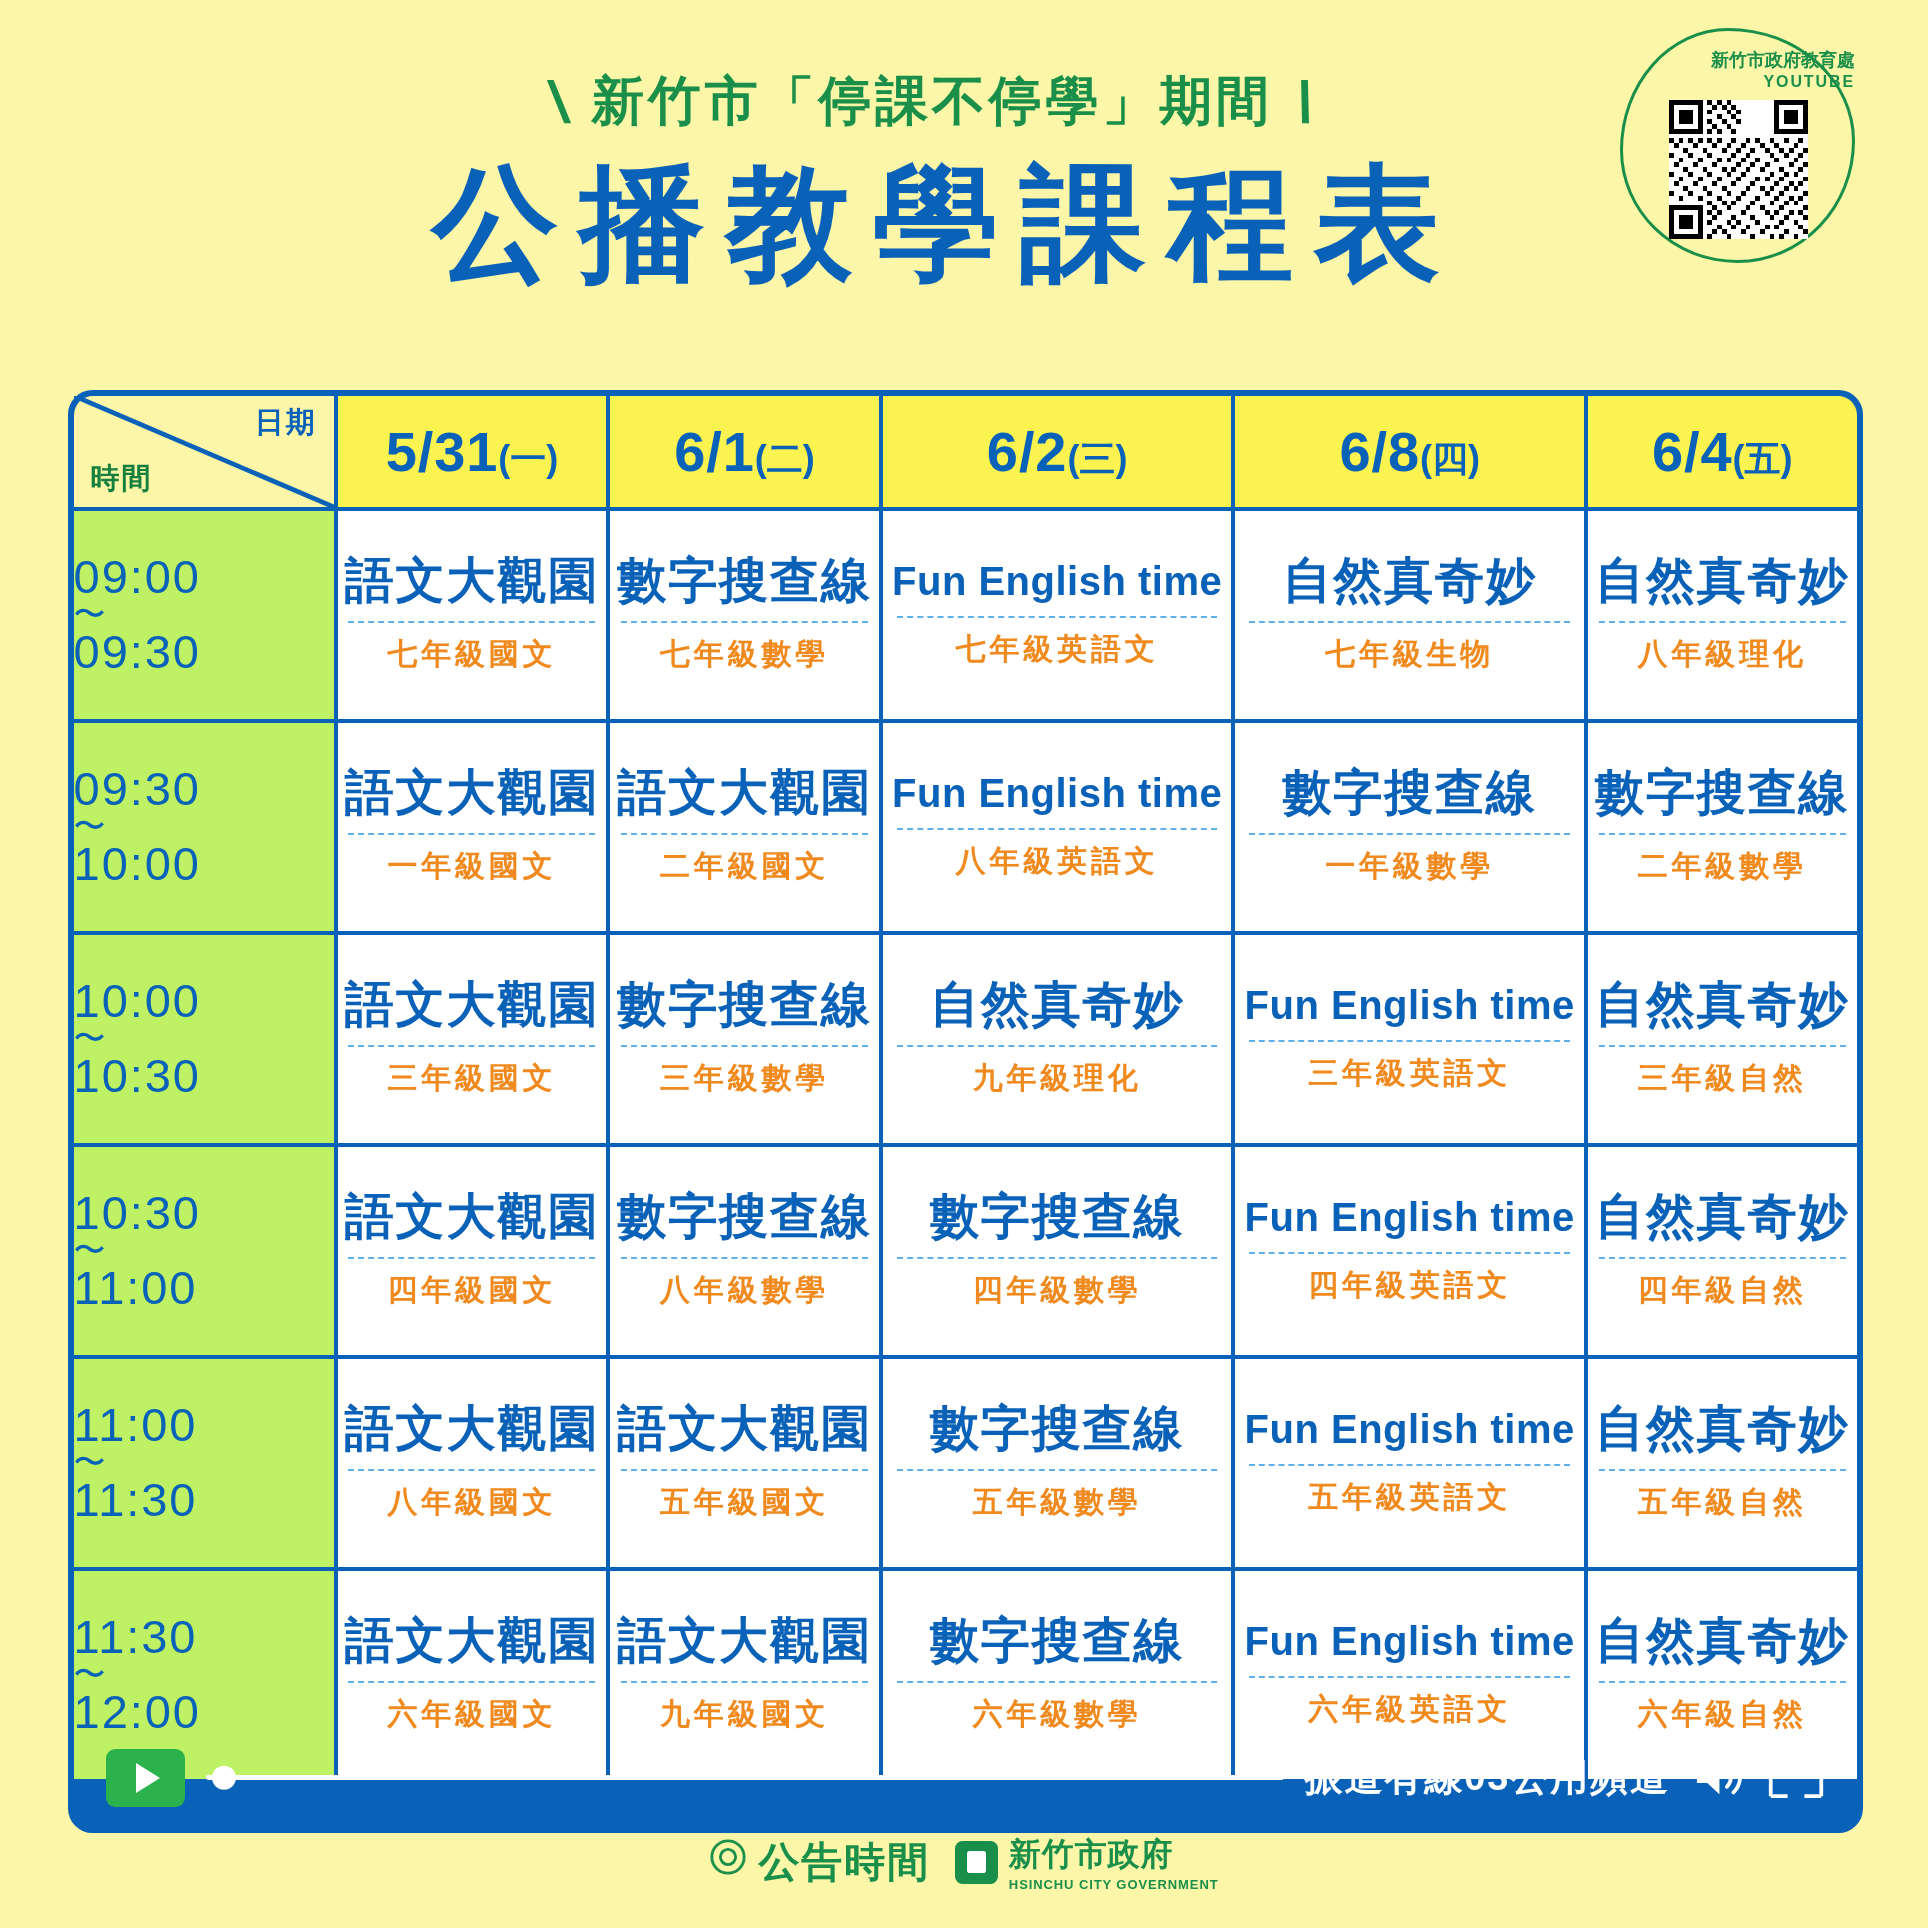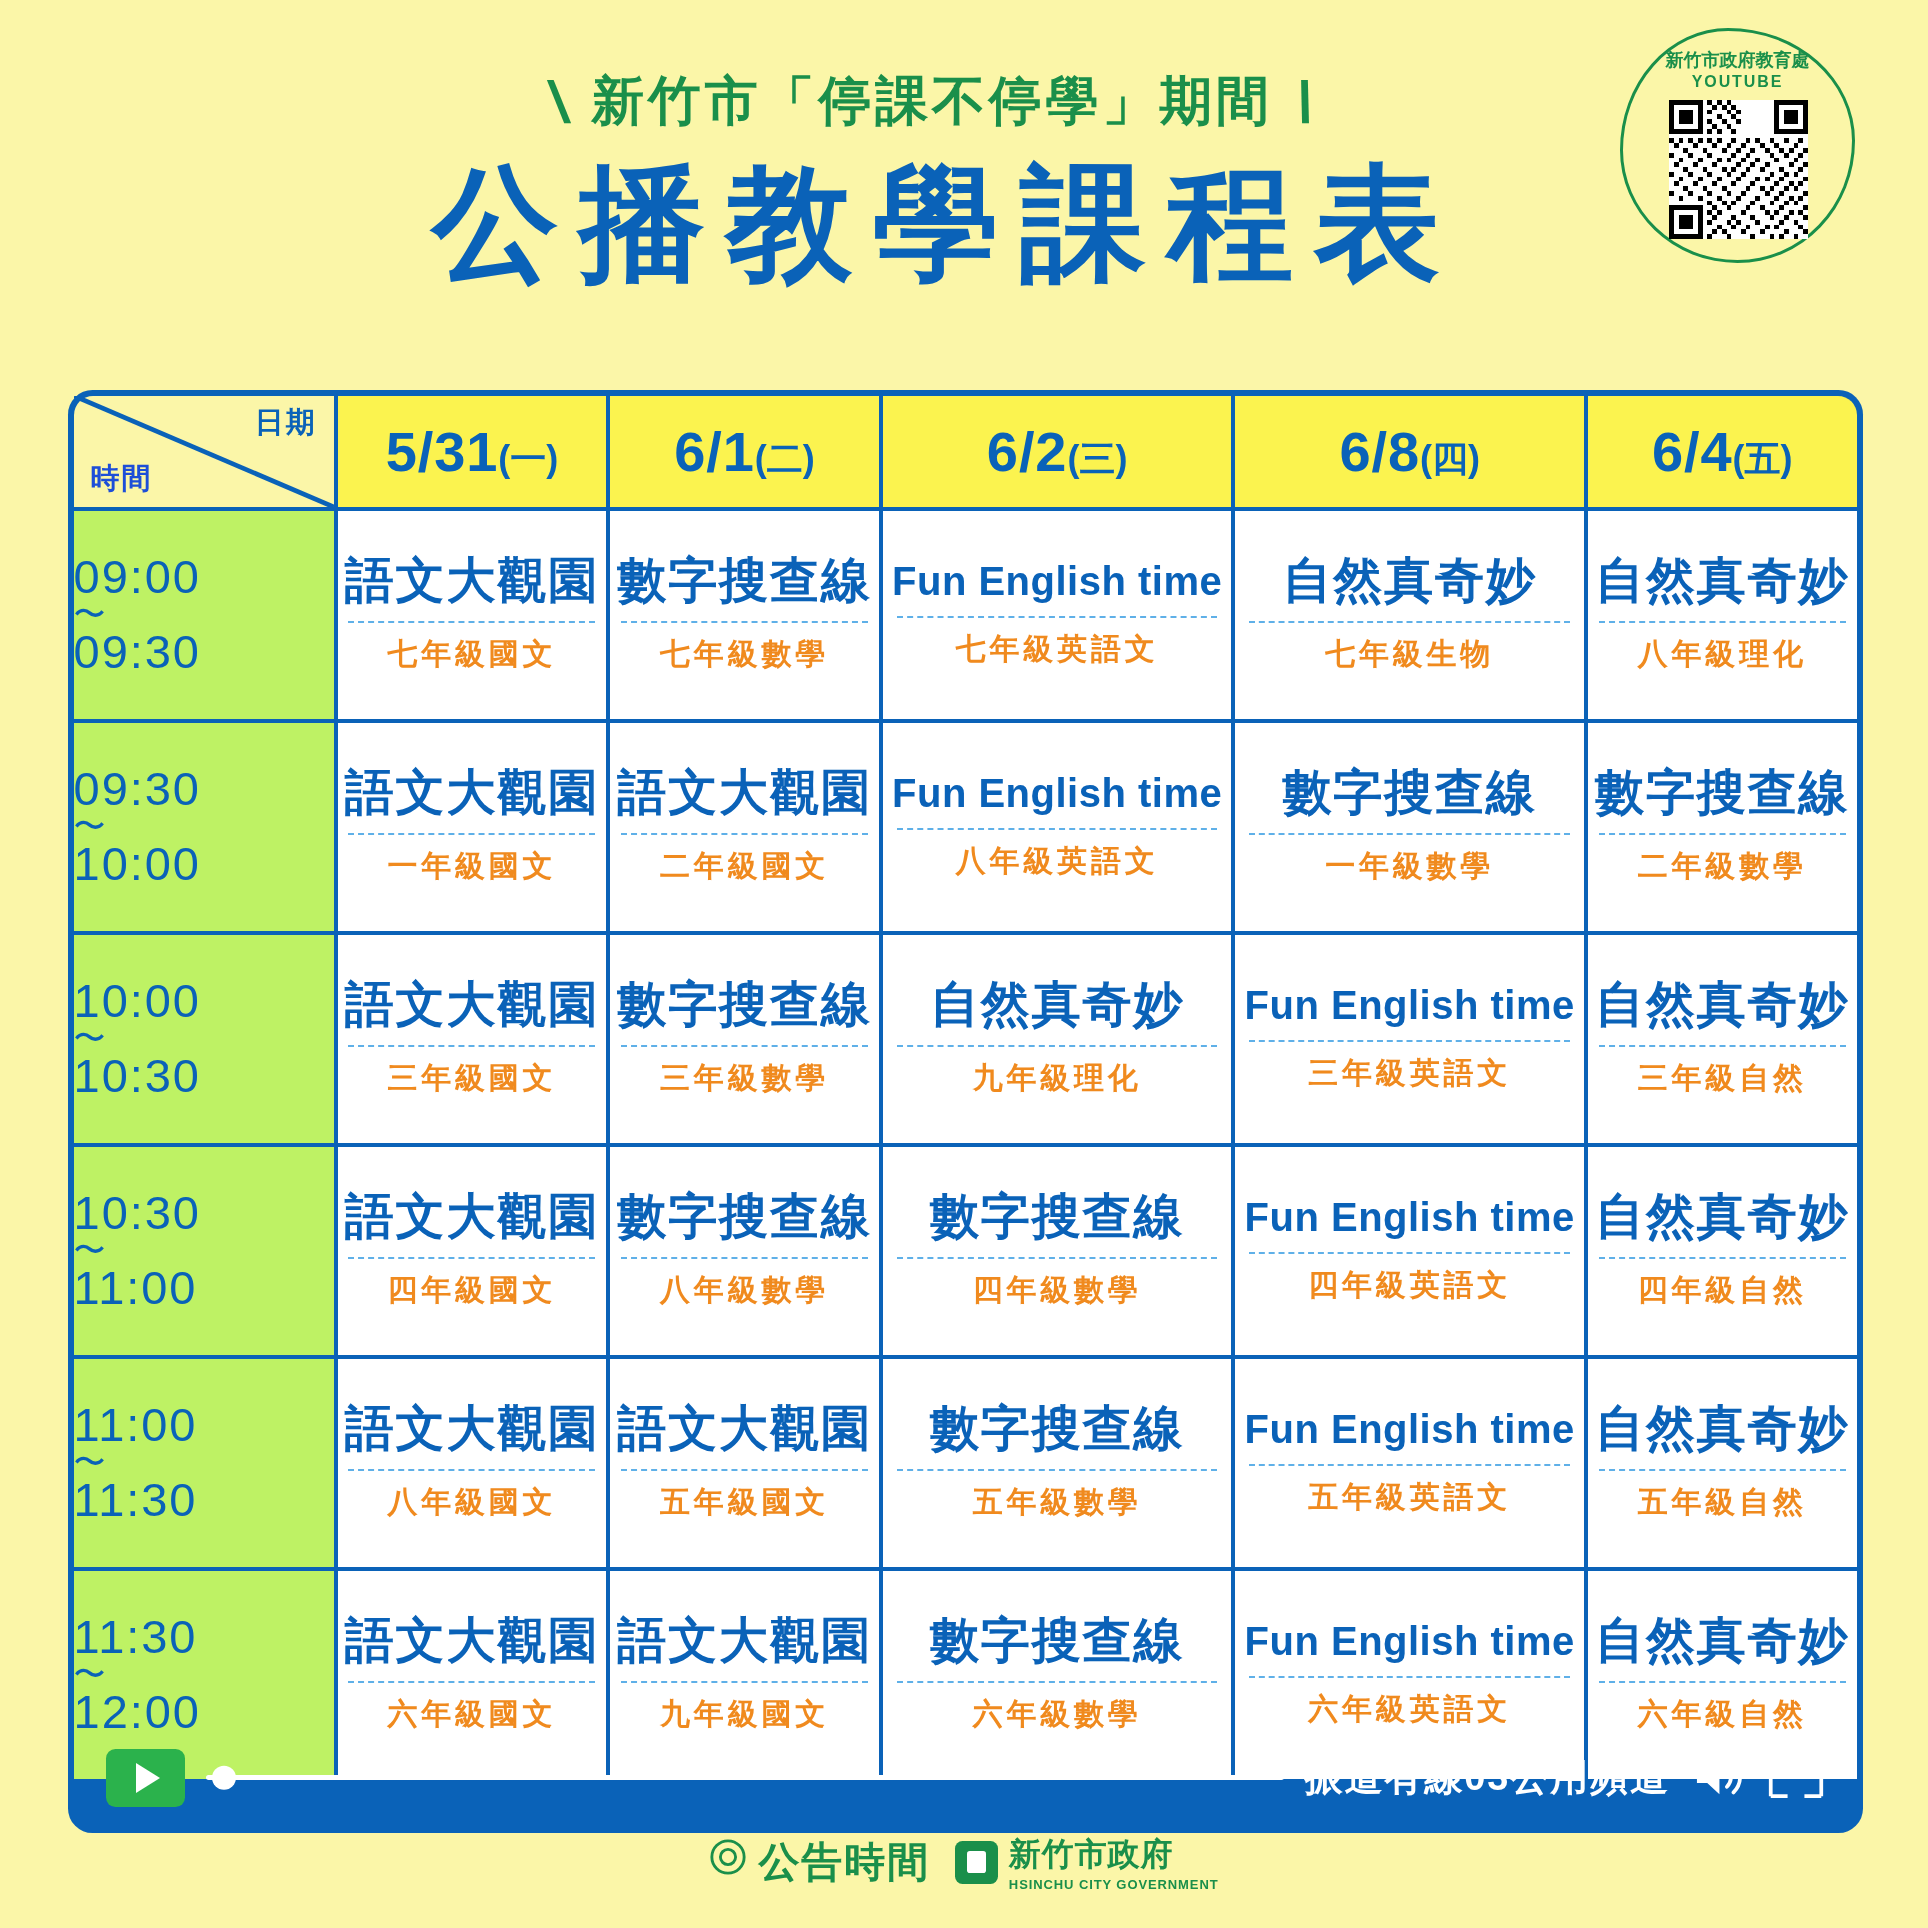--- a/index.html
+++ b/index.html
@@ -30,21 +30,21 @@
     white-space: nowrap;
   }
 
   
   .qr-badge { position: absolute; right: 73px; top: 28px; width: 235px; height: 235px; }
   .qr-blob {
     position: absolute; inset: 0; border: 3.8px solid #1a8f4a; background: #fbf6a8;
     border-radius: 46% 54% 50% 50% / 52% 48% 52% 48%;
   }
   .qr-label {
-    position: absolute; left: 0; top: 21px; width: 235px; text-align: center;
+    position: absolute; left: 0; top: 21px; width: 235px; text-align: right;
     font-size: 18px; color: #1a8f4a; font-weight: 700; line-height: 1.25;
   }
   .qr-label .en { font-size: 16px; letter-spacing: 1.9px; }
   .qr-code {
     position: absolute; left: 49px; top: 72px; width: 139px; height: 139px;
     background: #fff;
   }
   .qr-code svg { display: block; }
 
   
@@ -58,21 +58,21 @@
   .corner-cell {
     width: 260px; height: 111px; background: #fbf6a8; position: relative;
     border-top-left-radius: 19px;
   }
   .corner-cell .diag { position: absolute; inset: 0; }
   .corner-cell .lbl-date {
     position: absolute; right: 17px; top: 7.5px; font-size: 29px; color: #0a62b8; font-weight: 700;
     letter-spacing: 1.9px;
   }
   .corner-cell .lbl-time {
-    position: absolute; left: 17px; bottom: 7.5px; font-size: 29px; color: #1d4ed8; font-weight: 700;
+    position: absolute; left: 17px; bottom: 7.5px; font-size: 29px; color: #15803d; font-weight: 700;
     letter-spacing: 1.9px;
   }
   .day-head {
     background: #fbf34f; height: 111px; text-align: center; color: #0a62b8;
     border-left: 4.7px solid #0a62b8; vertical-align: middle;
   }
   .day-head:last-child { border-top-right-radius: 19px; }
   .day-head .d { font-size: 56px; font-weight: 700; letter-spacing: 0.9px; }
   .day-head .w { font-size: 36px; font-weight: 700; }
 

